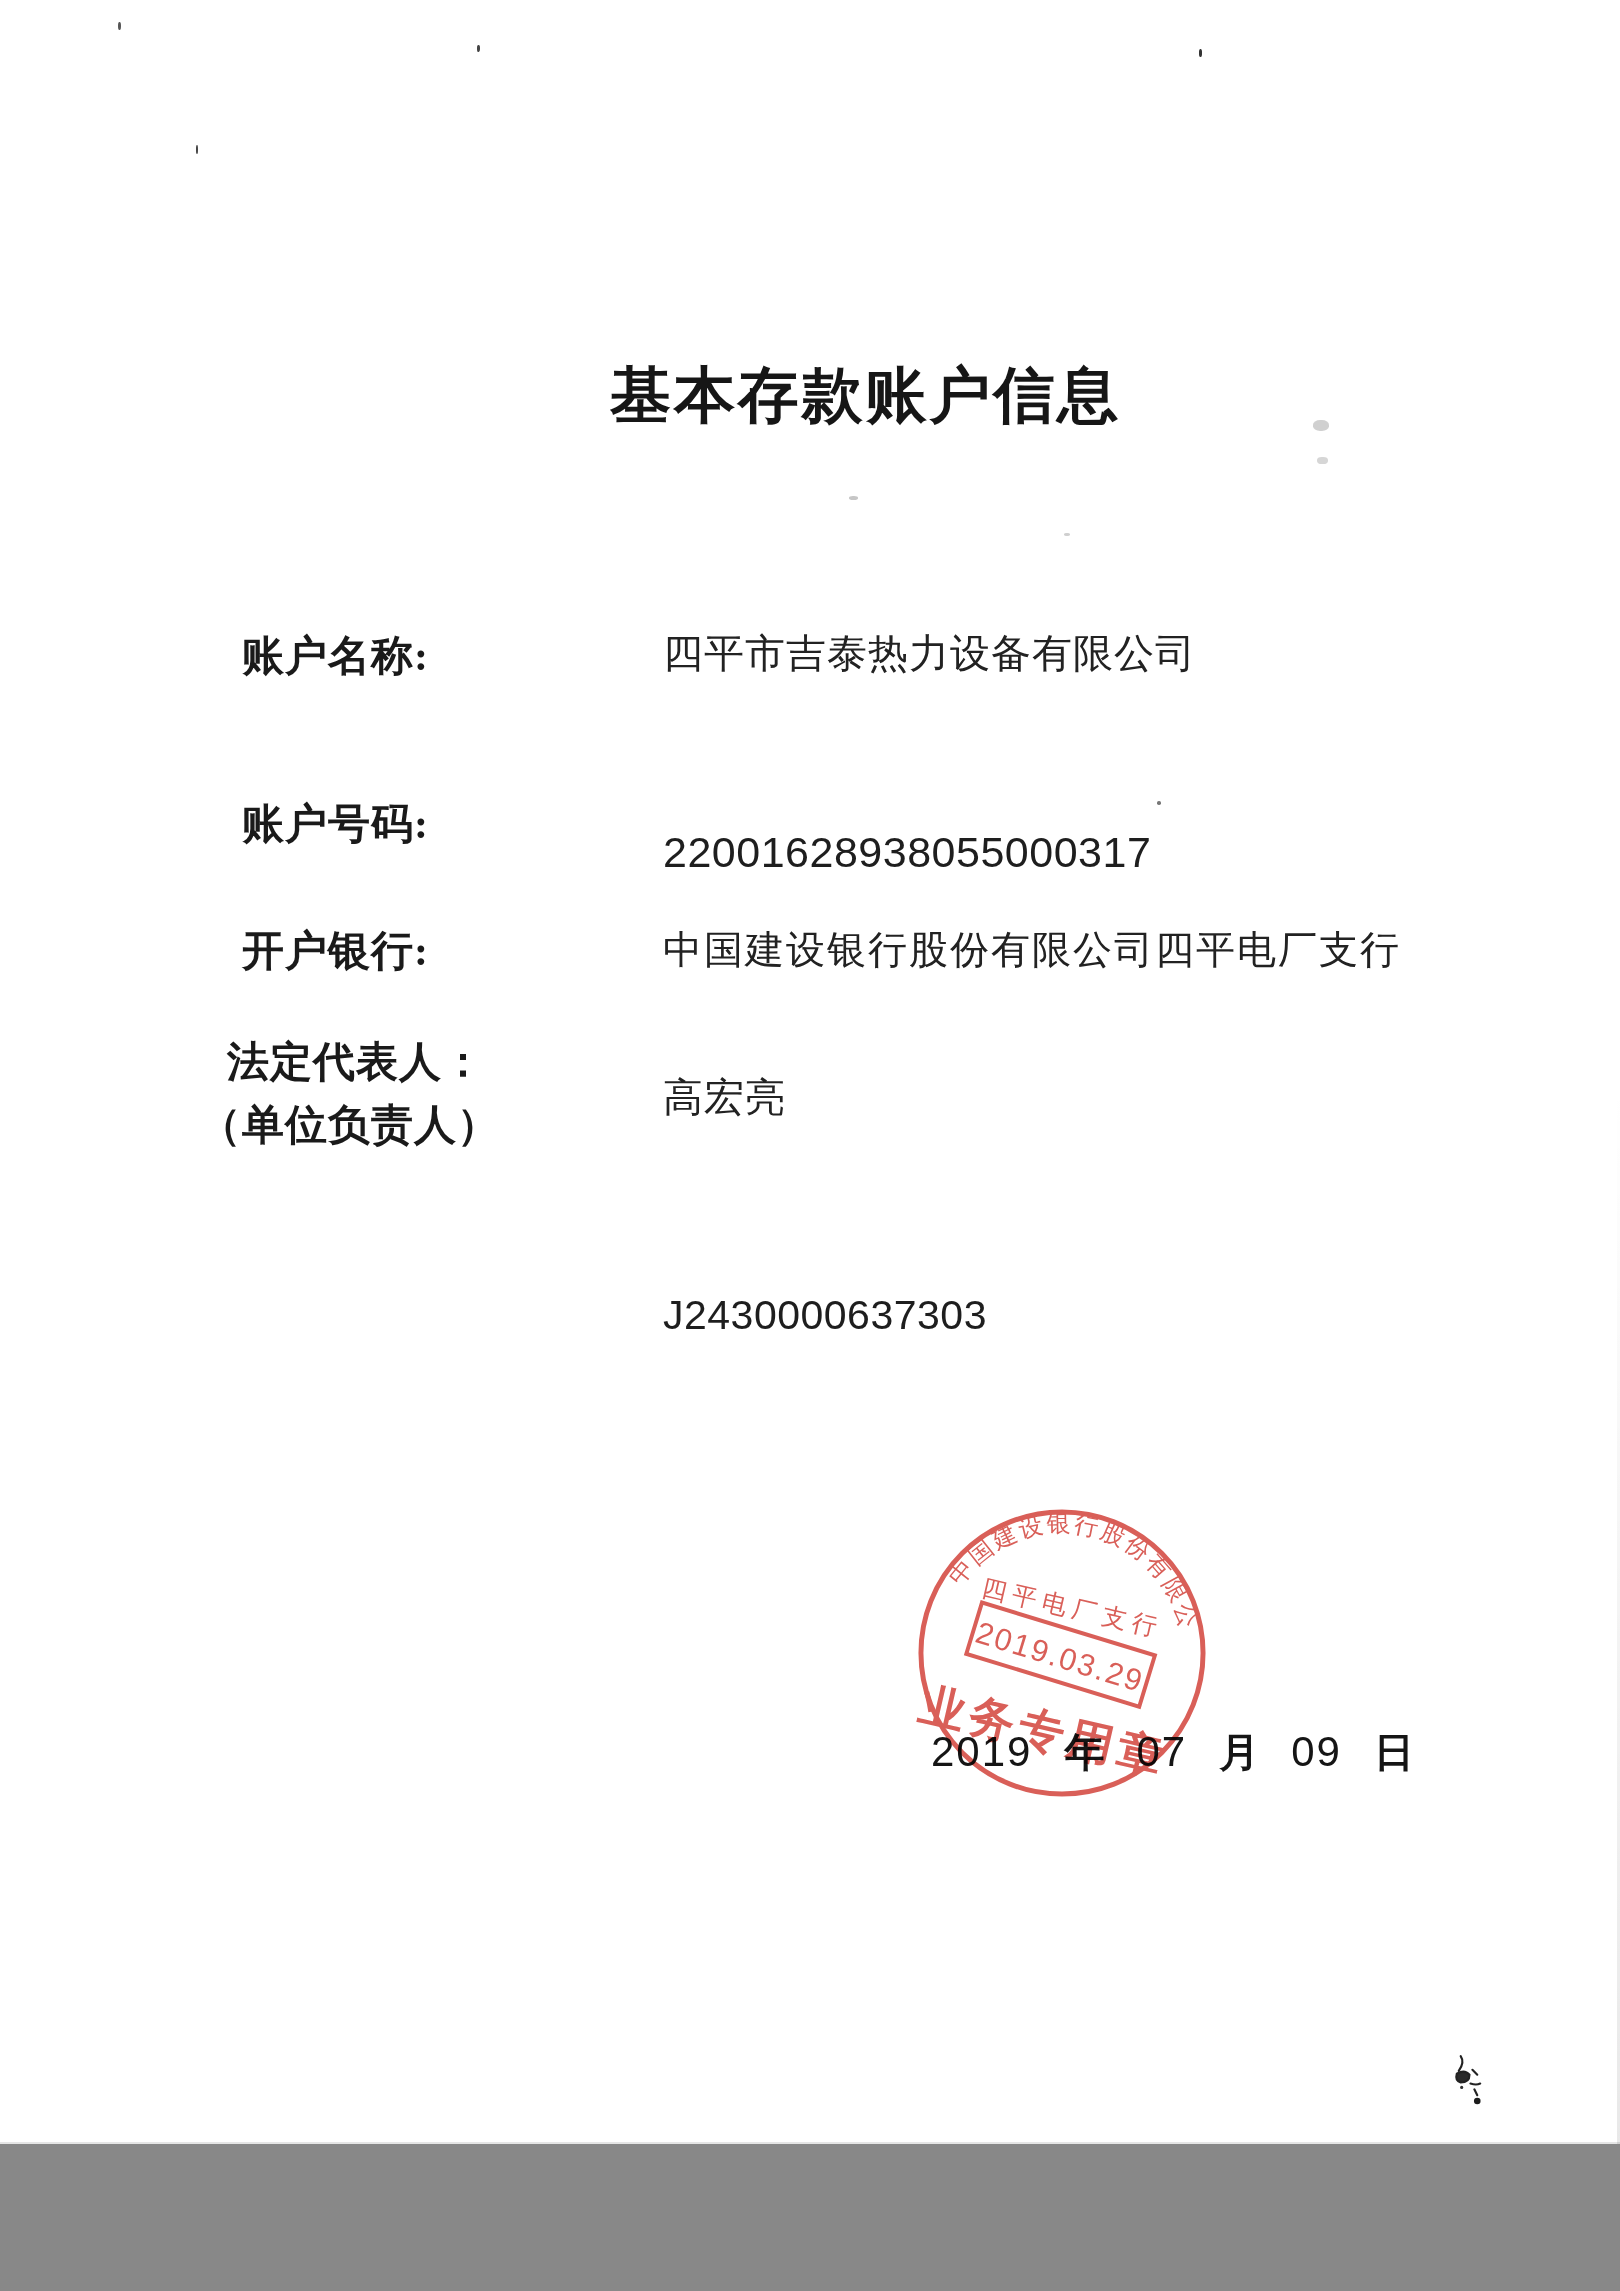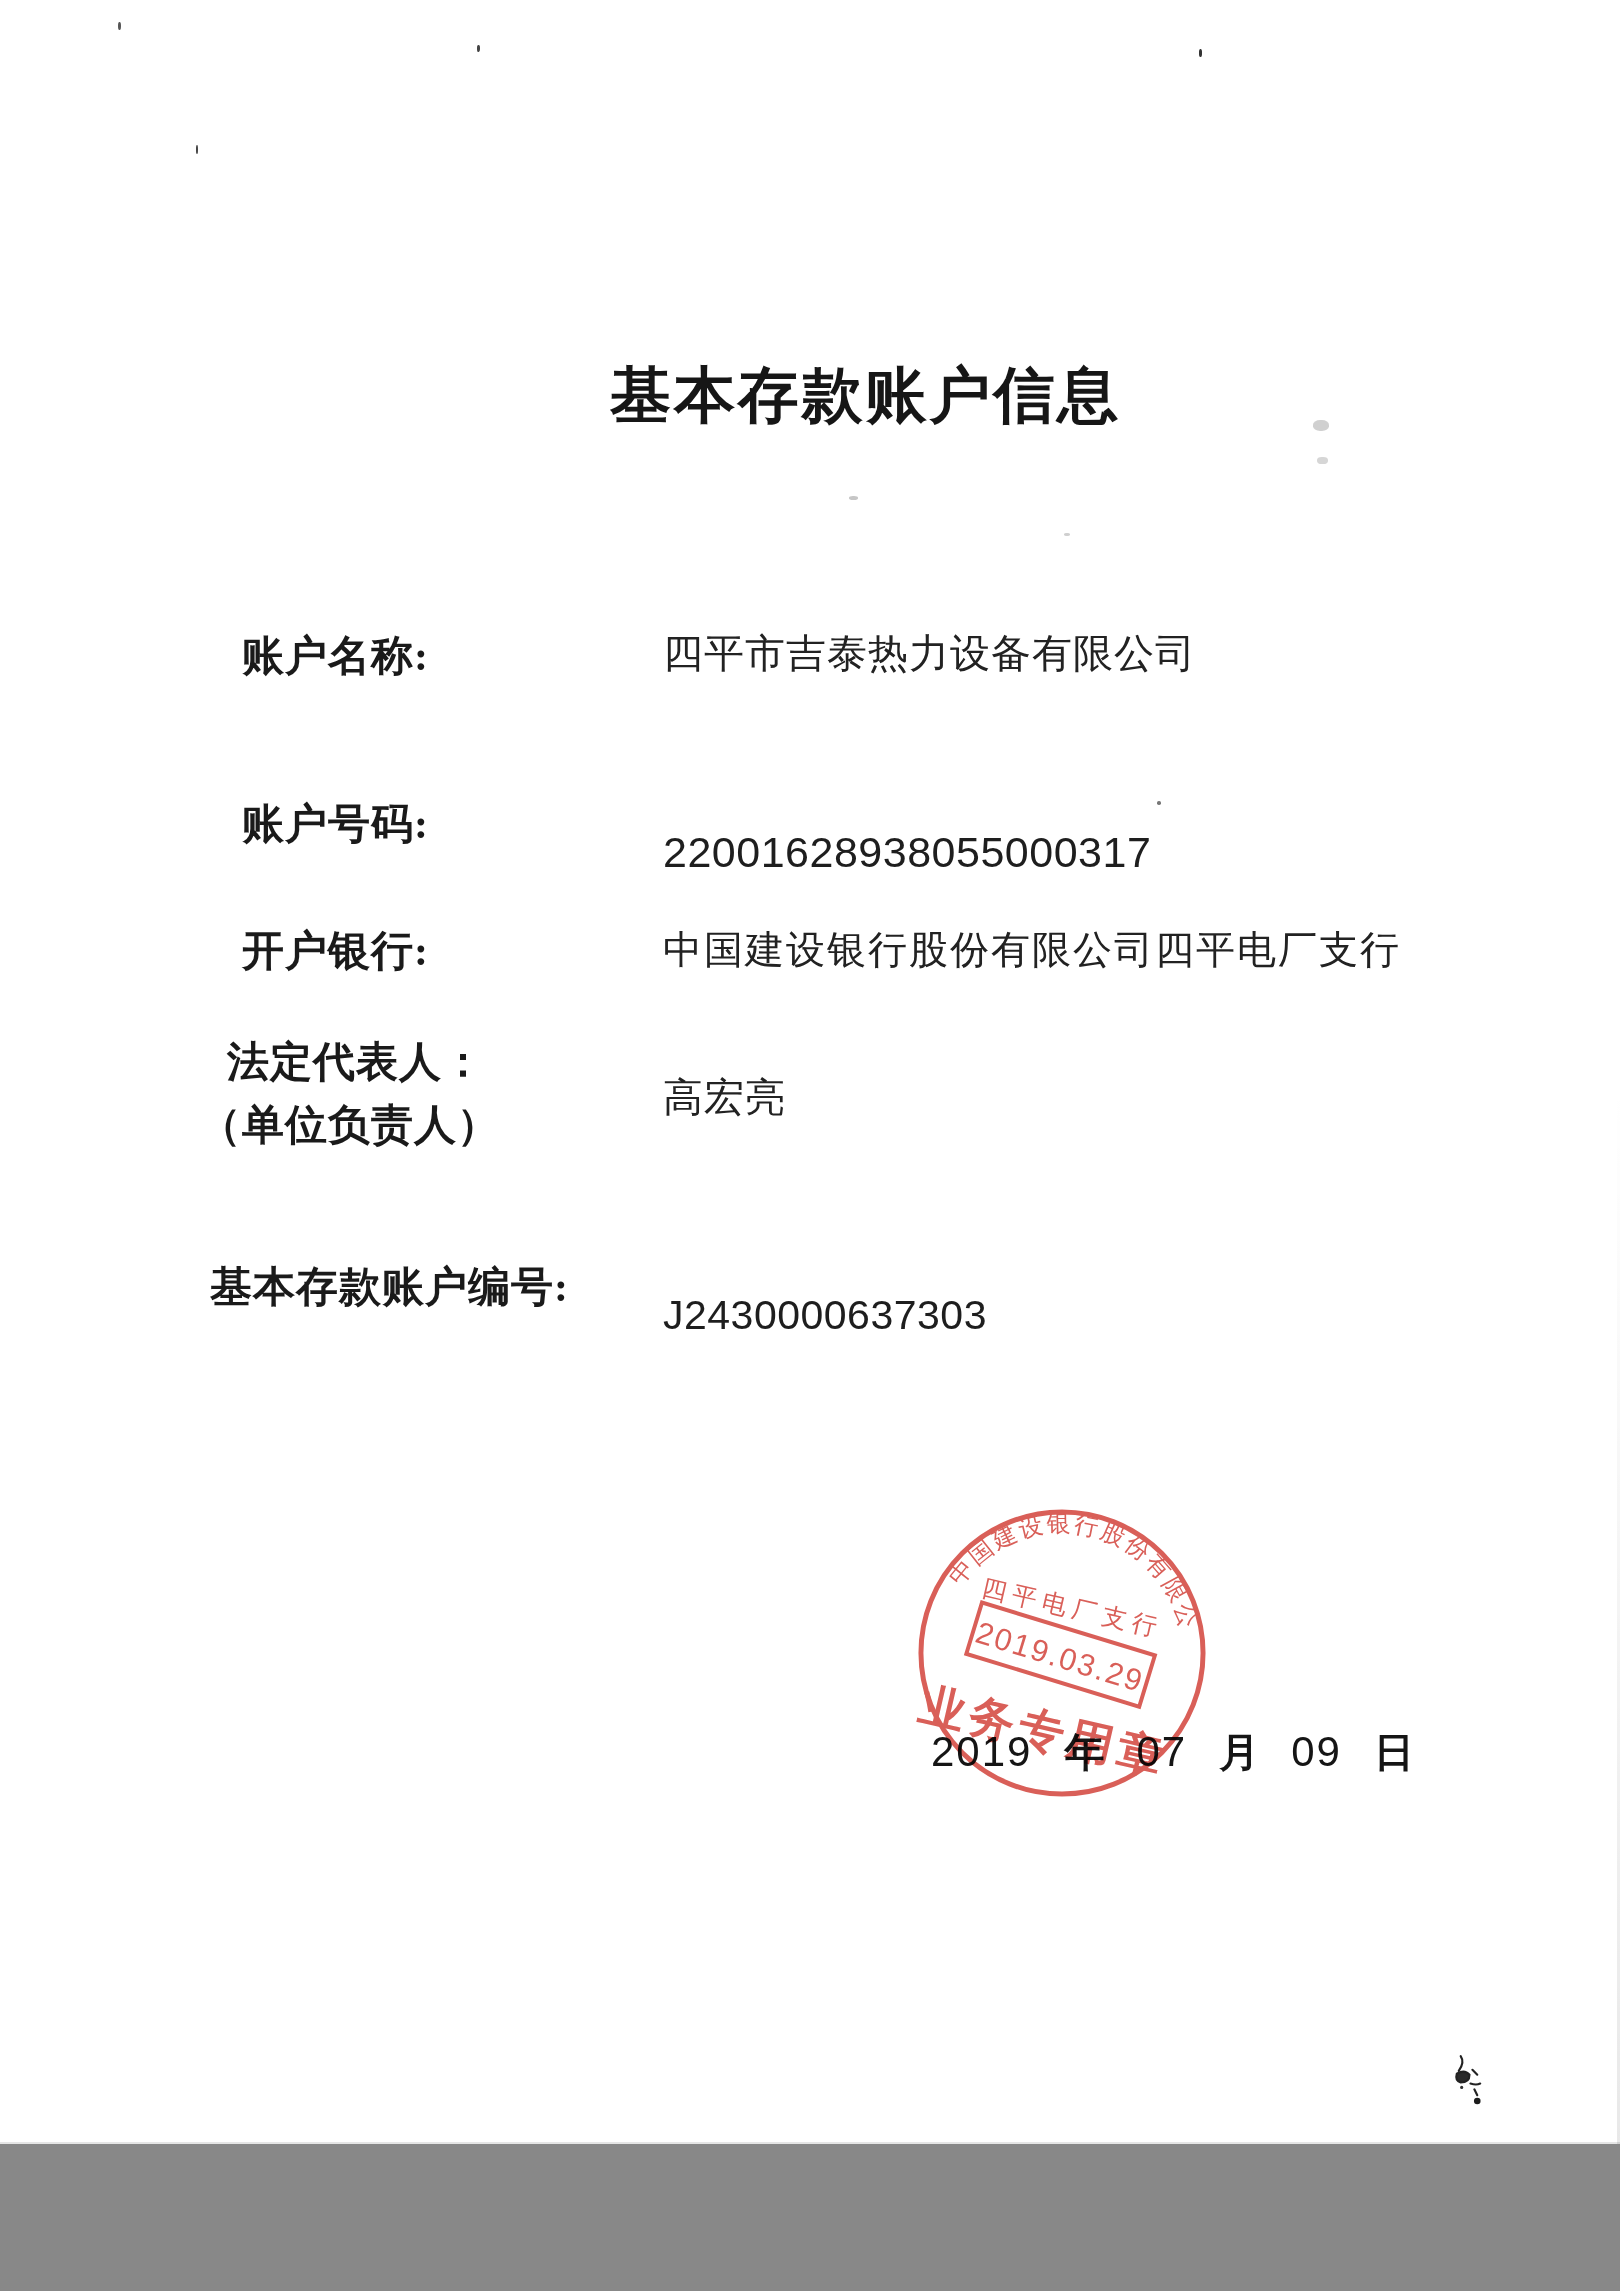--- a/index.html
+++ b/index.html
@@ -66,21 +66,20 @@
   <div class="lbl" style="top:796px">账户号码:</div>
   <div class="val val-num" style="top:795px">22001628938055000317</div>
 
   <div class="lbl" style="top:923px">开户银行:</div>
   <div class="val" style="top:923px;font-size:39px;letter-spacing:2px">中国建设银行股份有限公司四平电厂支行</div>
 
   <div class="lbl" style="top:1034px;left:227px">法定代表人：</div>
   <div class="lbl" style="top:1097px;left:199px">（单位负责人）</div>
   <div class="val" style="top:1070px">高宏亮</div>
 
-  <div class="lbl" style="top:1259px;left:210px">基本存款账户编号:</div>
   <div class="val val-num" style="top:1259px;font-size:41px">J2430000637303</div>
 
   <div class="date-line">
     <span class="num">2019</span>
     <span class="cjk">年</span>
     <span class="num">07</span>
     <span class="cjk">月</span>
     <span class="num">09</span>
     <span class="cjk">日</span>
   </div>

